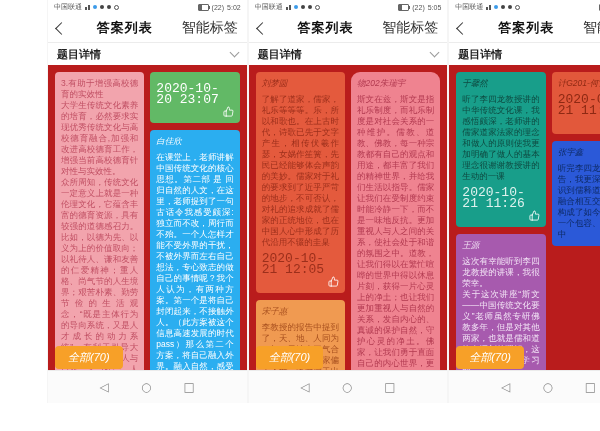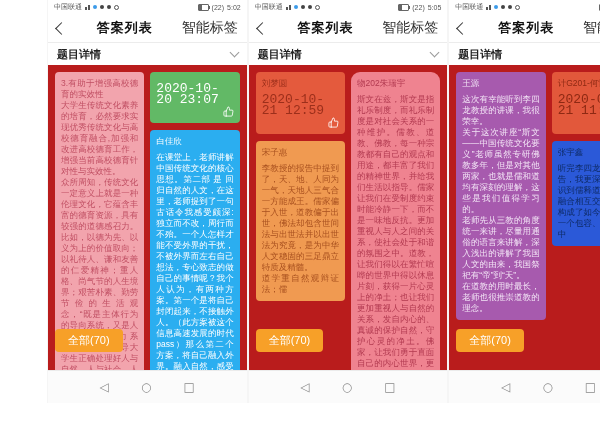--- a/index.html
+++ b/index.html
@@ -31,29 +31,29 @@
   .sect{height:22px;display:flex;align-items:center;justify-content:space-between;
         padding:0 9px;background:#fff;flex:0 0 auto;}
   .sect-label{font-size:11px;font-weight:bold;color:#222;}
   .chev{width:6px;height:6px;border-right:1.5px solid #9a9a9a;border-bottom:1.5px solid #9a9a9a;
         transform:rotate(45deg);margin-top:-3px;}
   
   .content{flex:1;background:#b91c1c;padding:7px 7px 0 7px;display:flex;gap:6px;
            position:relative;overflow:hidden;}
   .col{flex:1;min-width:0;display:flex;flex-direction:column;}
   .card{border-radius:4px;padding:6px;margin-bottom:7px;font-size:8.5px;line-height:11px;flex:0 0 auto;}
-  .card .nm{margin-bottom:5px;}
+  .card .nm{margin-bottom:5px;font-style:italic;}
   .card .bd{white-space:pre-line;text-align:justify;word-break:break-all;}
   .card .dt{font-size:13px;margin-top:5px;font-family:Liberation Mono, monospace;}
   .card .th{display:flex;justify-content:flex-end;margin-top:1px;}
   .thumb{width:11px;height:11px;stroke:rgba(255,255,255,0.92);fill:none;stroke-width:2;
          stroke-linecap:round;stroke-linejoin:round;cursor:pointer;}
-  .all-btn{position:absolute;left:7px;bottom:18px;background:#f7a028;color:#fff;font-size:11px;
+  .all-btn{position:absolute;left:7px;bottom:1px;background:#f7a028;color:#fff;font-size:11px;
            padding:4px 13px;border:none;border-radius:4px;cursor:pointer;
-           font-family:"Liberation Sans",sans-serif;}
+           font-family:"Liberation Sans",sans-serif;font-style:italic;}
   
   .navbar{height:32px;background:#fbfbfb;border-top:1px solid #ebebeb;display:flex;
           align-items:center;justify-content:center;gap:32px;color:#8a8a8a;flex:0 0 auto;
           font-family:"DejaVu Sans",sans-serif;font-size:12px;}
   .navbar span{cursor:pointer;}
 </style>
 </head>
 <body>
 
 <div class="stage" id="stage">
@@ -144,21 +144,22 @@
         <div class="action">智能标签</div>
       </div>
       <div class="sect">
         <span class="sect-label">题目详情</span>
         <span class="chev"></span>
       </div>
       <div class="content">
         <div class="col">
           <div class="card" style="background: rgb(228, 90, 61); color: rgb(156, 47, 27);">
             <div class="nm">刘梦圆</div>
-            <div class="dt" style="color: rgb(156, 47, 27);">2020-10-21 12:59</div>
+            <div class="bd">了解了道家，儒家，礼乐等等等。乐，所以和歌也。在上古时代，诗歌已先于文字产生，相传伏羲作瑟，女娲作笙簧，先民已经能够体会声韵的美妙。儒家对于礼的要求到了近乎严苛的地步，不可否认，对礼的追求成就了儒家的正统地位，也在中国人心中形成了历代沿用不辍的圭臬</div>
+            <div class="dt" style="color: rgb(156, 47, 27);">2020-10-21 12:05</div>
             <div class="th">
               <svg class="thumb" viewBox="0 0 24 24">
                 <path d="M7 22H4a2 2 0 0 1-2-2v-7a2 2 0 0 1 2-2h3m0 11V11m0 11h11.28a2 2 0 0 0 2-1.7l1.38-9a2 2 0 0 0-2-2.3H14V5a3 3 0 0 0-3-3L7 11"></path>
               </svg>
             </div>
           </div>
           <div class="card" style="background: rgb(240, 154, 81); color: rgb(168, 80, 31);">
             <div class="nm">宋子惠</div>
             <div class="bd">李教授的报告中提到了，天、地、人同为一气，天地人三气合一方能成王。儒家偏于入世，道教偏于出世，佛法却包含世间法与出世法并以出世法为究竟，是为中华人文稳固的三足鼎立特质及精髓。
 道学重自然观辩证法；儒</div>
@@ -203,20 +204,30 @@
         <span class="back-ic"></span>
         <div class="title">答案列表</div>
         <div class="action">智能标签</div>
       </div>
       <div class="sect">
         <span class="sect-label">题目详情</span>
         <span class="chev"></span>
       </div>
       <div class="content">
         <div class="col">
+          <div class="card" style="background: rgb(24, 158, 138); color: rgb(14, 74, 65);">
+            <div class="nm">于馨然</div>
+            <div class="bd">听了李四龙教授讲的中华传统文化课，我感悟颇深，老师讲的儒家道家法家的理念和做人的原则使我更加明确了做人的基本理念很谢谢教授讲的生动的一课</div>
+            <div class="dt" style="color: rgb(223, 242, 238);">2020-10-21 11:26</div>
+            <div class="th">
+              <svg class="thumb" viewBox="0 0 24 24">
+                <path d="M7 22H4a2 2 0 0 1-2-2v-7a2 2 0 0 1 2-2h3m0 11V11m0 11h11.28a2 2 0 0 0 2-1.7l1.38-9a2 2 0 0 0-2-2.3H14V5a3 3 0 0 0-3-3L7 11"></path>
+              </svg>
+            </div>
+          </div>
           <div class="card" style="background: rgb(167, 90, 174); color: rgb(242, 227, 245);">
             <div class="nm">王源</div>
             <div class="bd">这次有幸能听到李四龙教授的讲课，我很荣幸。
 关于这次讲座“斯文——中国传统文化要义”老师虽然专研佛教多年，但是对其他两家，也就是儒和道均有深刻的理解，这些是我们值得学习的。
 老师先从三教的角度统一来讲，尽量用通俗的语言来讲解，深入浅出的讲解了我国人文的由来，我国祭祀有“帝”到“天”。
 在道教的用时最长，老师也很推崇道教的理念。</div>
           </div>
         </div>
         <div class="col">
           <div class="card" style="background: rgb(226, 88, 59); color: rgb(142, 41, 19);">

